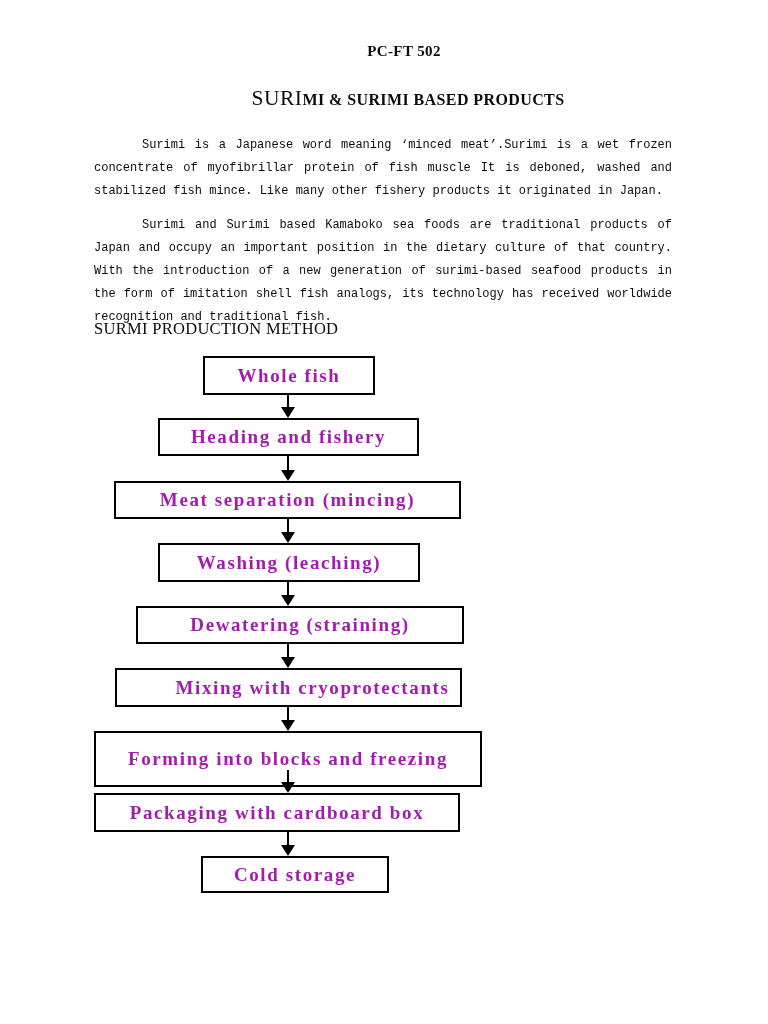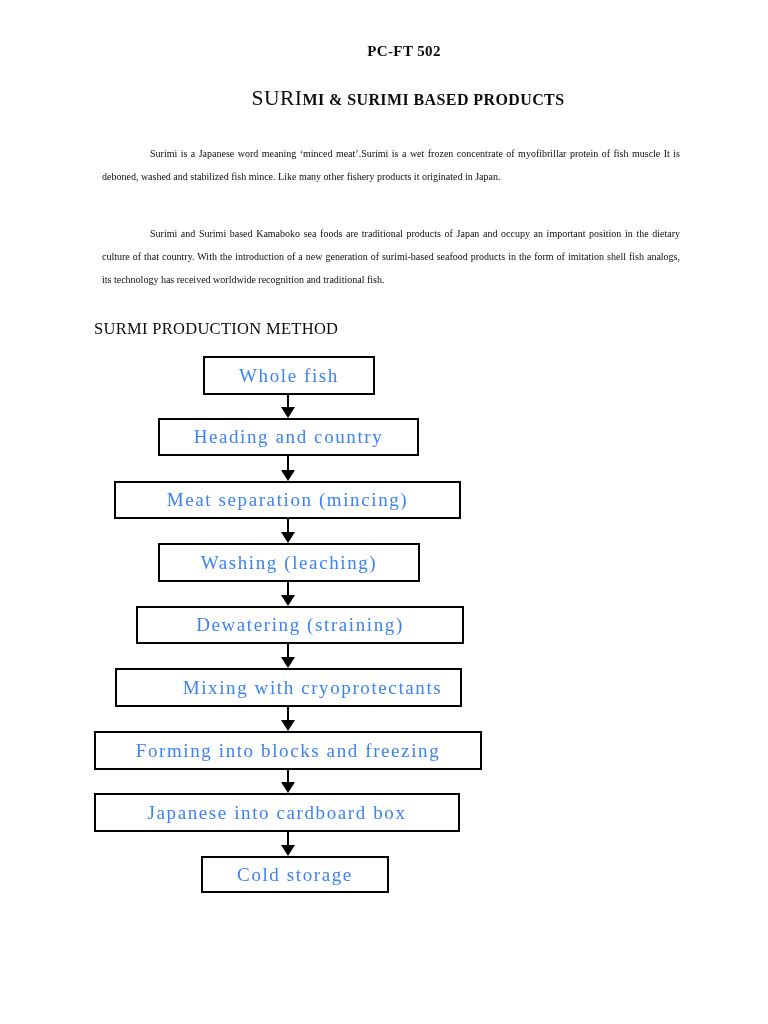--- a/index.html
+++ b/index.html
@@ -36,25 +36,26 @@
   }
   .doc-title .t-small {
     font-size: 16px;
     font-weight: bold;
     letter-spacing: 0.4px;
   }
   .body-para {
     position: absolute;
     left: 94px;
     width: 578px;
-    font-size: 10px;
+    font-size: 12px;
     line-height: 23px;
     text-align: justify;
     text-indent: 48px;
-    margin: 8px;
+    margin: 0;
+    font-family: Liberation Mono, monospace;
   }
   .para-1 { top: 134px; }
   .para-2 { top: 214px; }
   .section-heading {
     position: absolute;
     top: 319px; left: 94px;
     font-size: 16.5px;
     font-weight: normal;
     letter-spacing: 0.3px;
   }
@@ -67,24 +68,24 @@
     position: absolute;
     box-sizing: border-box;
     border: 2px solid #000000;
     background: #ffffff;
     display: flex;
     align-items: center;
     justify-content: center;
   }
   .fbox span {
     font-size: 19px;
-    font-weight: normal;
+    font-weight: bold;
     letter-spacing: 1.6px;
     white-space: nowrap;
-    color: #3b82f6;
+    color: #a21caf;
   }
   .arrow {
     position: absolute;
     left: 280px;
     width: 16px;
   }
   .arrow .stem {
     position: absolute;
     top: 0; bottom: 9px;
     left: 50%; margin-left: -1.25px;
@@ -125,21 +126,21 @@
     <div class="fbox" style="left:203px; top:0; width:172px; height:39px;">
       <span>Whole fish</span>
     </div>
 
     <div class="arrow" style="top:39px; height:23px;">
       <i class="stem"></i>
       <i class="head"></i>
     </div>
 
     <div class="fbox" style="left:158px; top:62px; width:261px; height:38px;">
-      <span>Heading and country</span>
+      <span>Heading and fishery</span>
     </div>
 
     <div class="arrow" style="top:100px; height:25px;">
       <i class="stem"></i>
       <i class="head"></i>
     </div>
 
     <div class="fbox" style="left:114px; top:125px; width:347px; height:38px;text-align:right;">
       <span>Meat separation (mincing)</span>
     </div>
@@ -169,31 +170,31 @@
 
     <div class="fbox" style="left:115px; top:312px; width:347px; height:39px;padding-left:48px;">
       <span>Mixing with cryoprotectants</span>
     </div>
 
     <div class="arrow" style="top:351px; height:24px;">
       <i class="stem"></i>
       <i class="head"></i>
     </div>
 
-    <div class="fbox" style="left:94px; top:375px; width:388px; height:39px;">
+    <div class="fbox" style="left:94px; top:375px; width:388px; height:56px;">
       <span>Forming into blocks and freezing</span>
     </div>
 
     <div class="arrow" style="top:414px; height:23px;">
       <i class="stem"></i>
       <i class="head"></i>
     </div>
 
     <div class="fbox" style="left:94px; top:437px; width:366px; height:39px;">
-      <span>Japanese into cardboard box</span>
+      <span>Packaging with cardboard box</span>
     </div>
 
     <div class="arrow" style="top:476px; height:24px;">
       <i class="stem"></i>
       <i class="head"></i>
     </div>
 
     <div class="fbox" style="left:201px; top:500px; width:188px; height:37px;">
       <span>Cold storage</span>
     </div>

